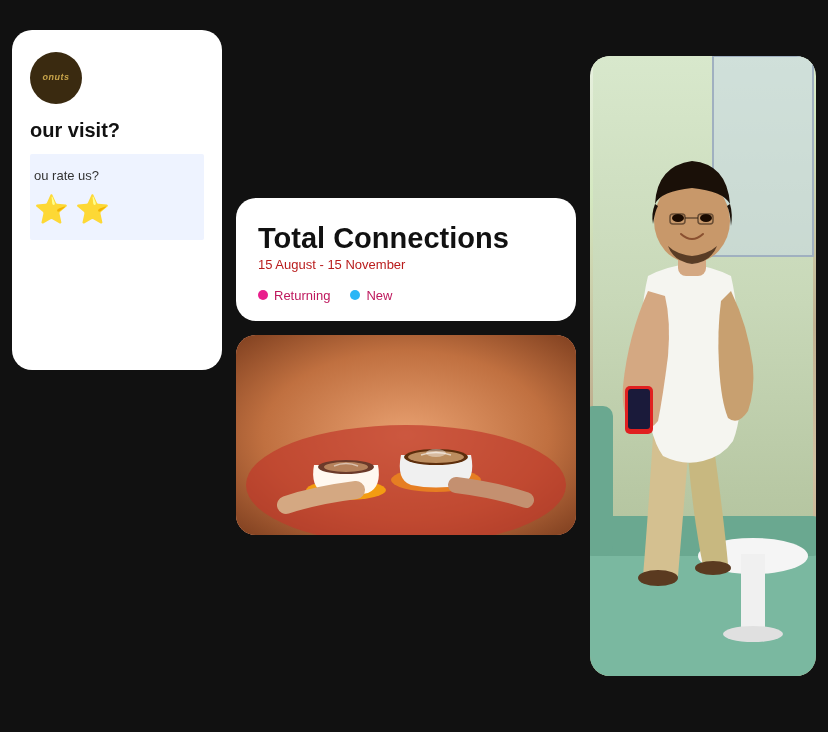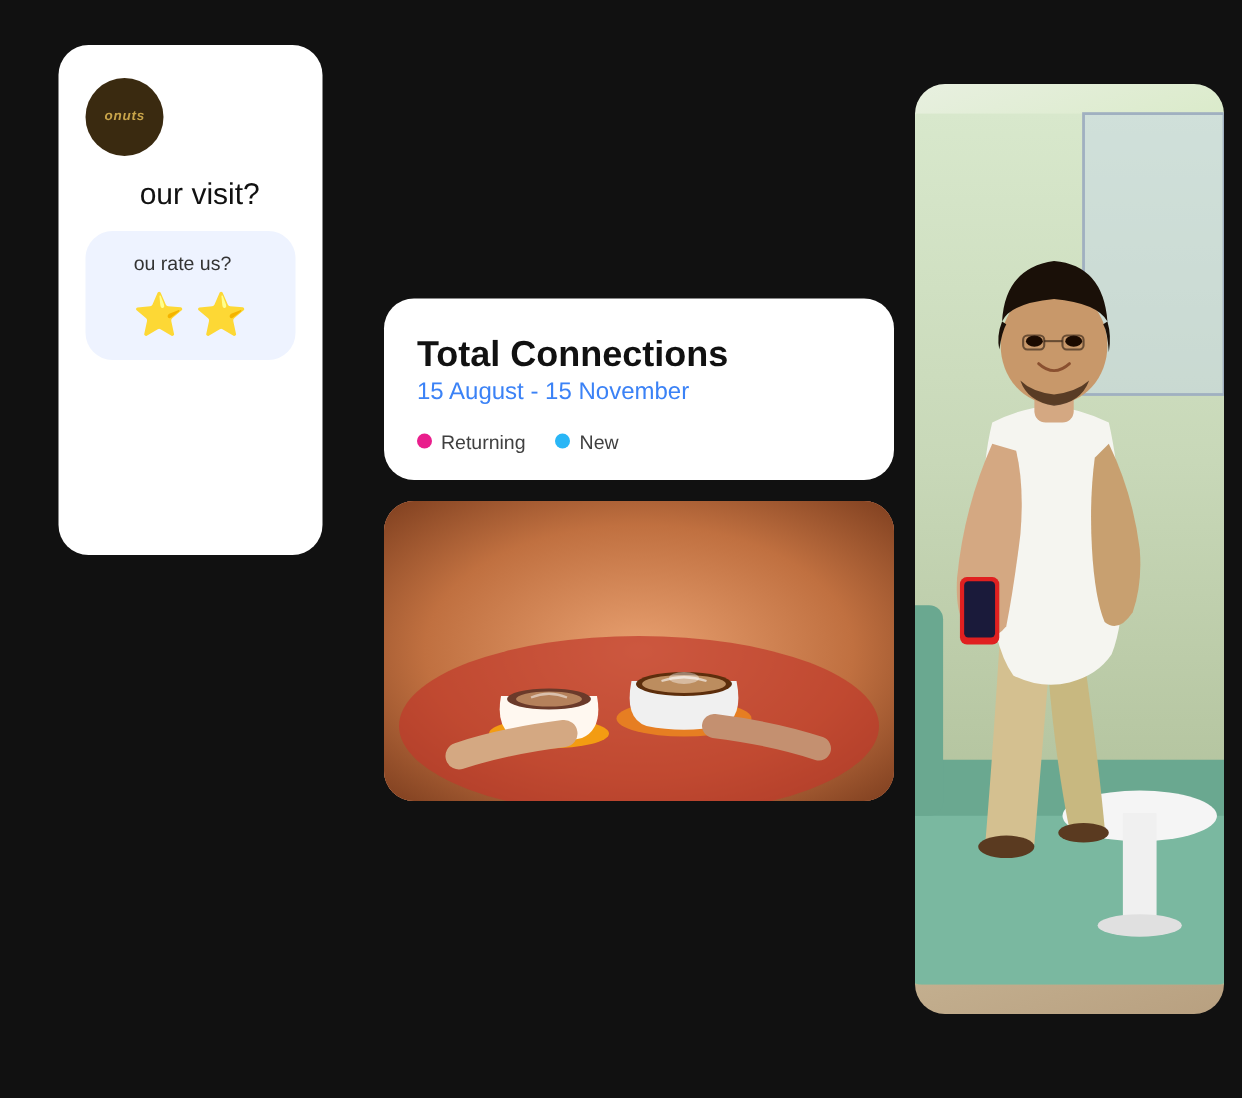--- a/index.html
+++ b/index.html
@@ -11,28 +11,27 @@
       font-family: -apple-system, BlinkMacSystemFont, 'Segoe UI', sans-serif;
       display: flex;
       align-items: center;
       justify-content: center;
       gap: 14px;
       padding: 20px 12px;
     }
 
     
     .col1 {
-      width: 230px;
+      width: 210px;
       flex-shrink: 0;
       display: flex;
       flex-direction: column;
       gap: 12px;
       align-self: flex-start;
       margin-top: 10px;
-      align-items: center;
     }
 
     .survey-card {
       background: #fff;
       border-radius: 20px;
       padding: 22px 18px 24px 18px;
       min-height: 340px;
     }
 
     .logo-area {
@@ -58,38 +57,37 @@
       color: #c8a44a;
       font-weight: 700;
       text-align: center;
       line-height: 1.1;
       font-style: italic;
       letter-spacing: 0.5px;
     }
 
     .survey-title {
       font-size: 20px;
-      font-weight: 400;
+      font-weight: 700;
       color: #111;
       margin-bottom: 12px;
       line-height: 1.2;
-      margin-left: 36px;
     }
 
     .survey-body {
       font-size: 13px;
       color: #333;
       line-height: 1.55;
       margin-bottom: 22px;
     }
 
     .rate-box {
       background: #eef3ff;
-      border-radius: 18px;
-      padding: 14px 32px;
+      border-radius: 2px;
+      padding: 14px 4px;
     }
 
     .rate-question {
       font-size: 13px;
       color: #333;
       margin-bottom: 10px;
     }
 
     .stars {
       display: flex;
@@ -110,29 +108,29 @@
       gap: 14px;
     }
 
     .chart-card {
       background: #fff;
       border-radius: 20px;
       padding: 24px 22px 18px 22px;
     }
 
     .chart-title {
-      font-size: 24px;
+      font-size: 29px;
       font-weight: 800;
       color: #111;
       margin-bottom: 2px;
     }
 
     .chart-subtitle {
-      font-size: 16px;
-      color: #3b82f6;
+      font-size: 13px;
+      color: #b91c1c;
       margin-bottom: 16px;
     }
 
     .chart-area {
       width: 100%;
       height: 180px;
       position: relative;
     }
 
     .chart-area svg {
@@ -145,21 +143,21 @@
       gap: 20px;
       margin-top: 14px;
       align-items: center;
     }
 
     .legend-item {
       display: flex;
       align-items: center;
       gap: 6px;
       font-size: 13px;
-      color: #404040;
+      color: #be185d;
     }
 
     .legend-dot {
       width: 10px;
       height: 10px;
       border-radius: 50%;
     }
 
     .photo-bottom {
       border-radius: 20px;

